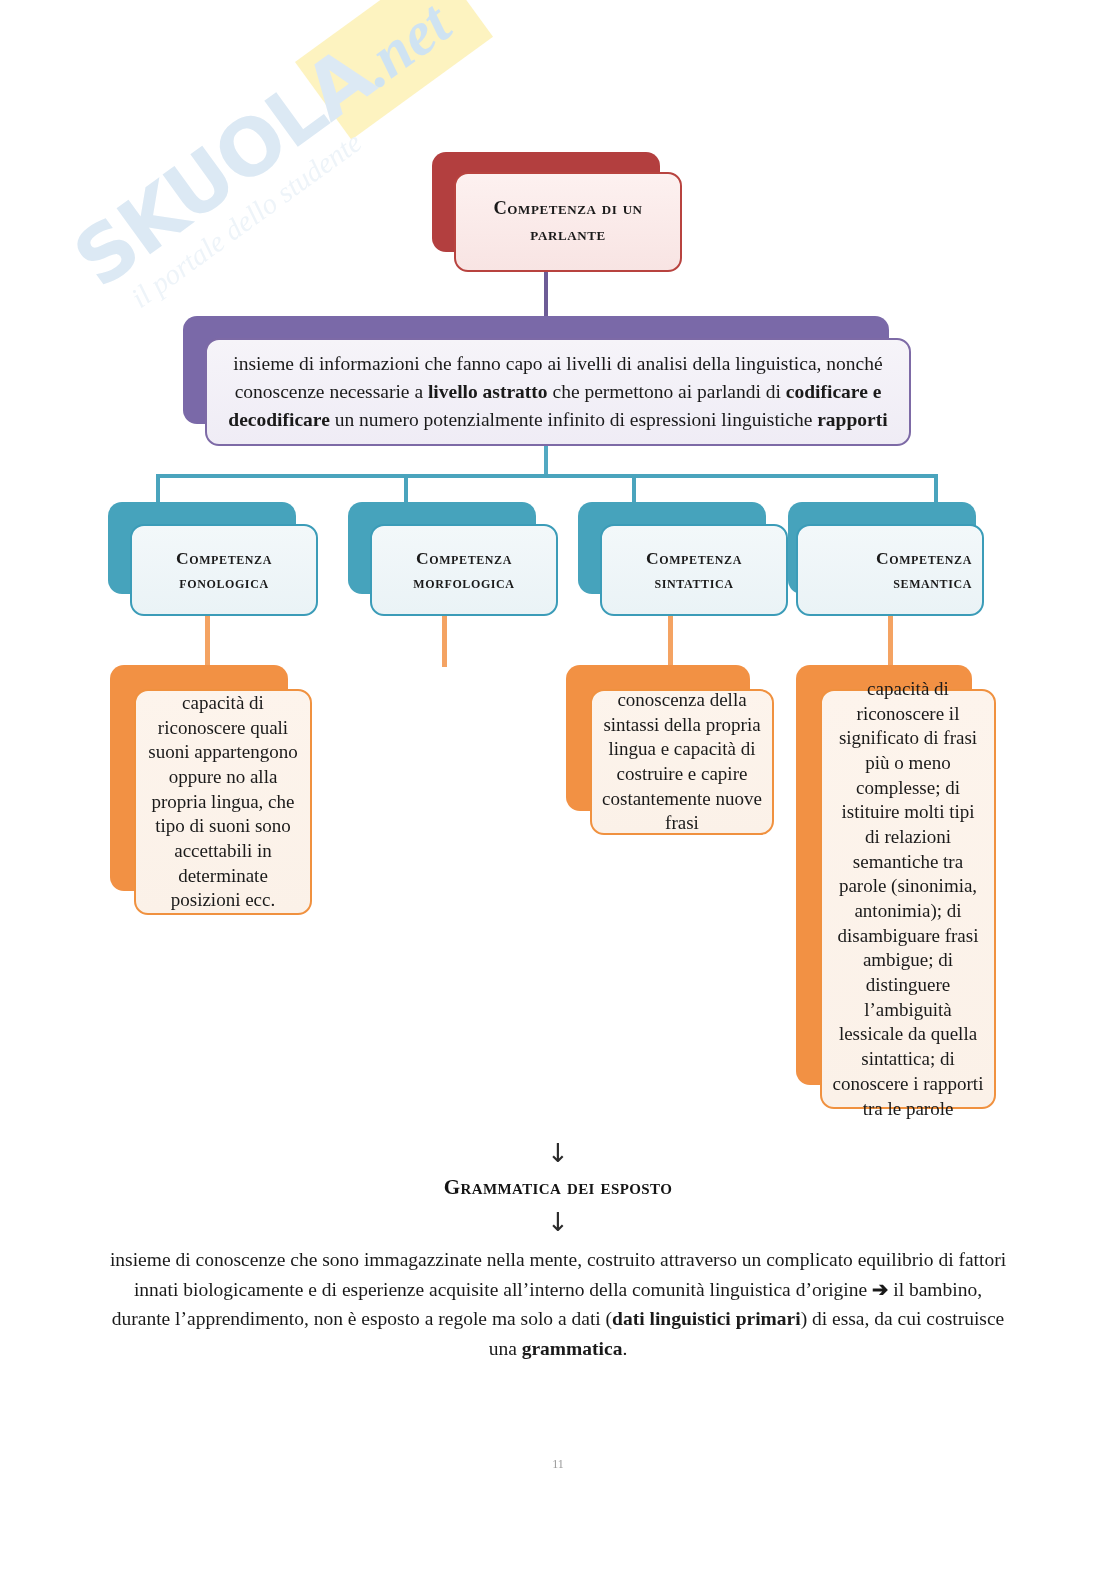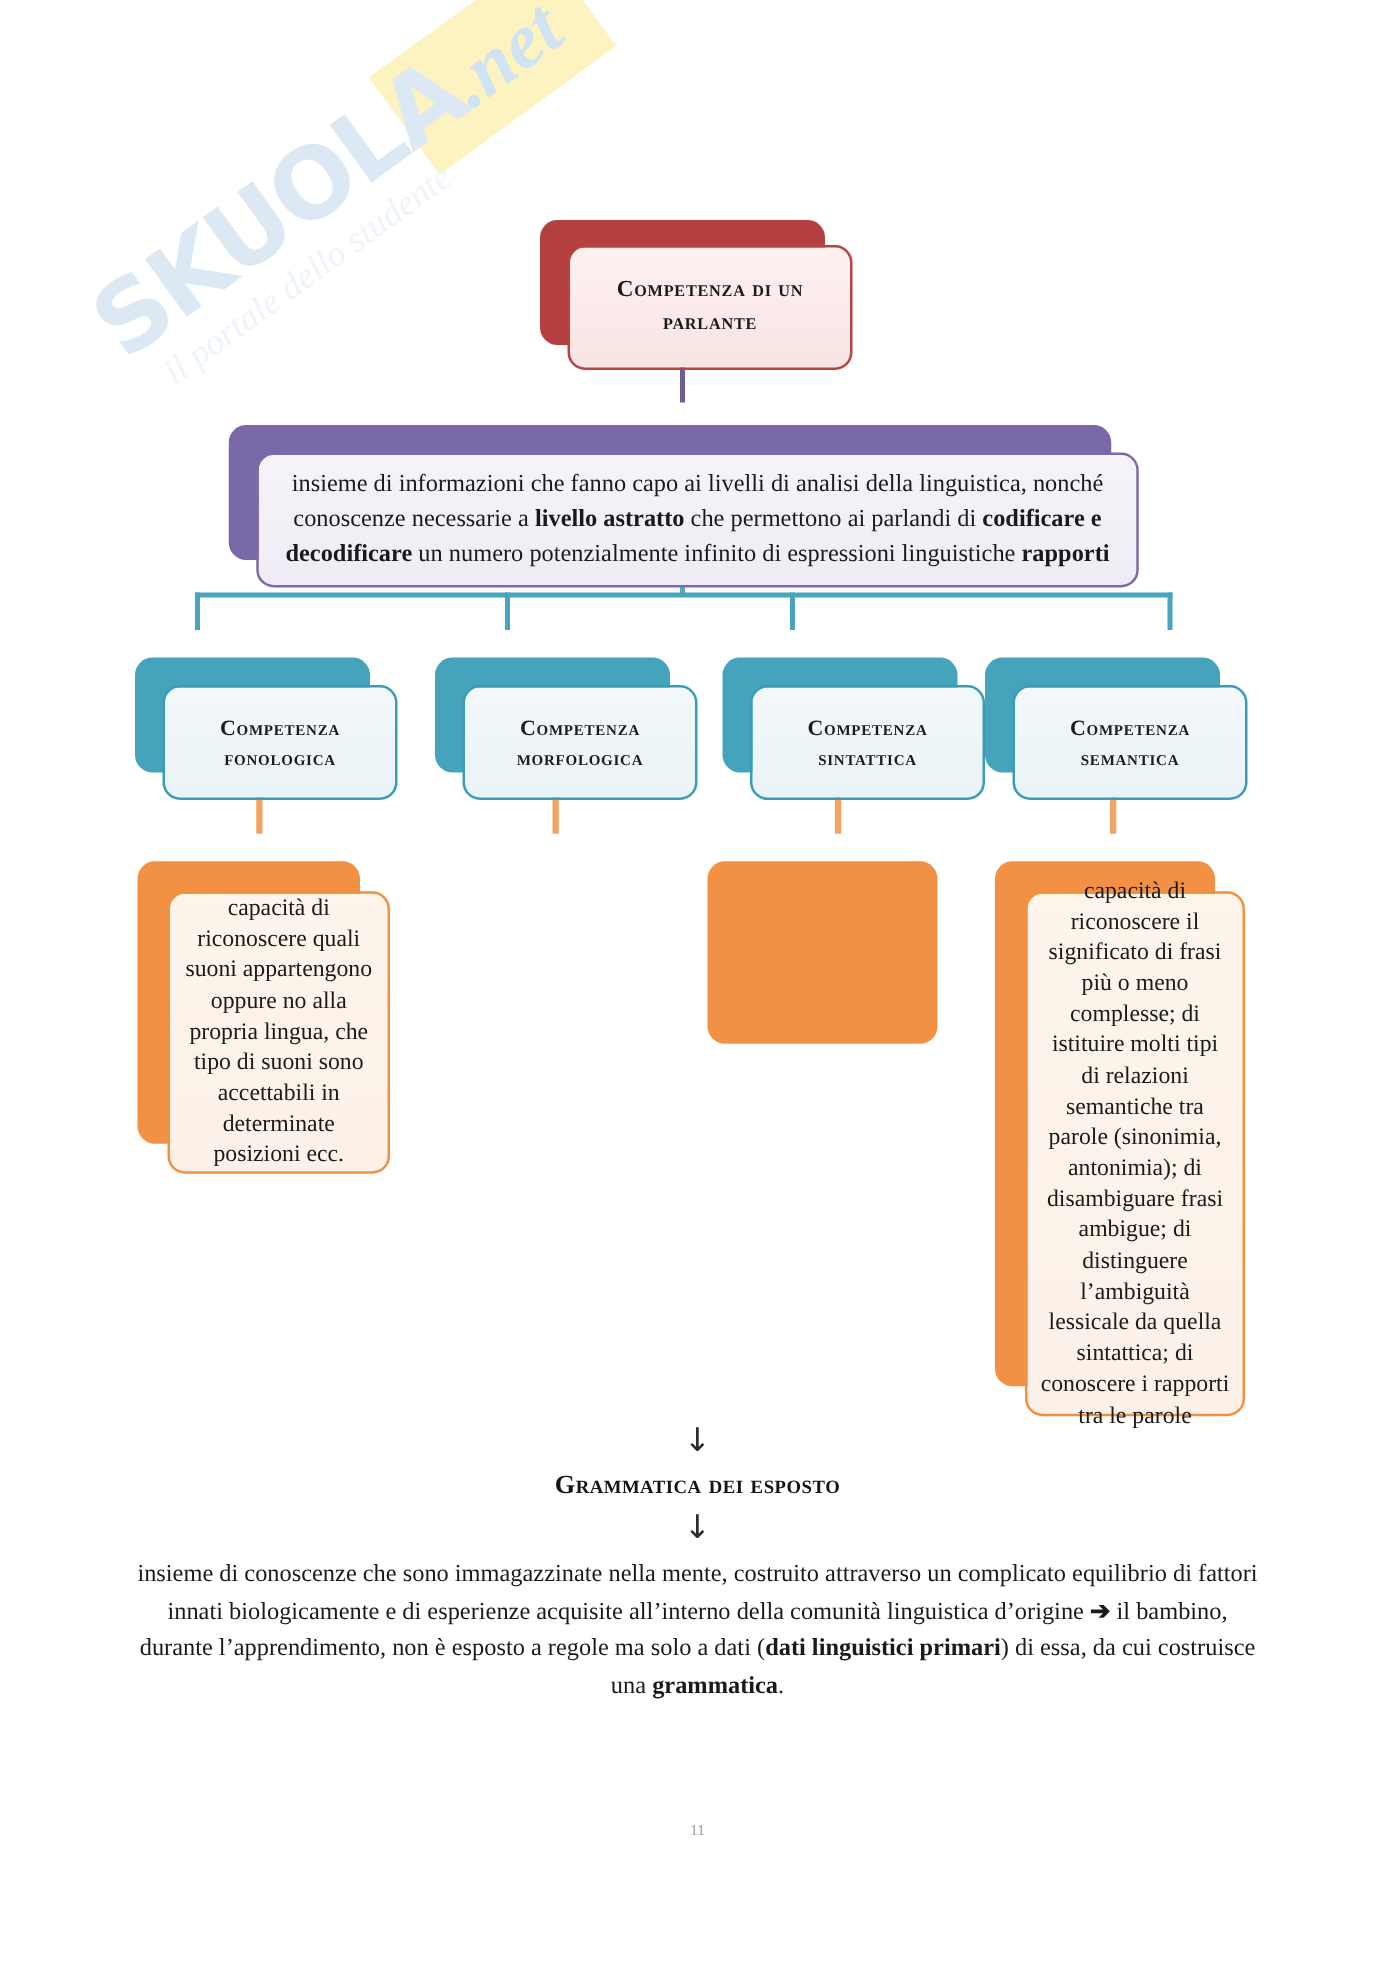--- a/index.html
+++ b/index.html
@@ -63,21 +63,21 @@
     left: 95px;
     top: 268px;
     font-family: "Liberation Serif", serif;
     font-style: italic;
     font-size: 29px;
     color: #eef4f9;
     white-space: nowrap;
   }
 
   
-  .nodewrap { position: absolute; z-index: 3; margin-top: 24px; }
+  .nodewrap { position: absolute; z-index: 3; }
   .shadowbox {
     position: absolute;
     left: 0; top: 0;
     border-radius: 14px;
   }
   .frontbox {
     position: absolute;
     border-radius: 14px;
     box-sizing: border-box;
     display: flex;
@@ -237,35 +237,38 @@
 
   <div class="nodewrap teal" style="left:578px; top:502px; width:212px; height:116px;">
     <div class="shadowbox" style="width:188px; height:92px;"></div>
     <div class="frontbox" style="left:22px; top:22px; width:188px; height:92px;">
       <div class="inner smallcaps title-teal">Competenza sintattica</div>
     </div>
   </div>
 
   <div class="nodewrap teal" style="left:788px; top:502px; width:212px; height:116px;">
     <div class="shadowbox" style="width:188px; height:92px;"></div>
-    <div class="frontbox" style="left:22px; top:22px; width:188px; height:92px;">
+    <div class="frontbox" style="left:8px; top:22px; width:188px; height:92px;text-align:right;">
       <div class="inner smallcaps title-teal">Competenza semantica</div>
     </div>
   </div>
 
   <div class="nodewrap orange" style="left:110px; top:665px; width:202px; height:250px;">
     <div class="shadowbox" style="width:178px; height:226px;"></div>
     <div class="frontbox" style="left:24px; top:24px; width:178px; height:226px;">
       <div class="inner bodytext">capacità di riconoscere quali suoni appartengono oppure no alla propria lingua, che tipo di suoni sono accettabili in determinate posizioni ecc.</div>
     </div>
   </div>
 
 
   <div class="nodewrap orange" style="left:566px; top:665px; width:208px; height:170px;">
     <div class="shadowbox" style="width:184px; height:146px;"></div>
+    <div class="frontbox" style="left:24px; top:24px; width:184px; height:146px;">
+      <div class="inner bodytext">conoscenza della sintassi della propria lingua e capacità di costruire e capire costantemente nuove frasi</div>
+    </div>
   </div>
 
   <div class="nodewrap orange" style="left:796px; top:665px; width:200px; height:444px;">
     <div class="shadowbox" style="width:176px; height:420px;"></div>
     <div class="frontbox" style="left:24px; top:24px; width:176px; height:420px;">
       <div class="inner bodytext">capacità di riconoscere il significato di frasi più o meno complesse; di istituire molti tipi di relazioni semantiche tra parole (sinonimia, antonimia); di disambiguare frasi ambigue; di distinguere l’ambiguità lessicale da quella sintattica; di conoscere i rapporti tra le parole</div>
     </div>
   </div>
 
   <div id="bottom">

